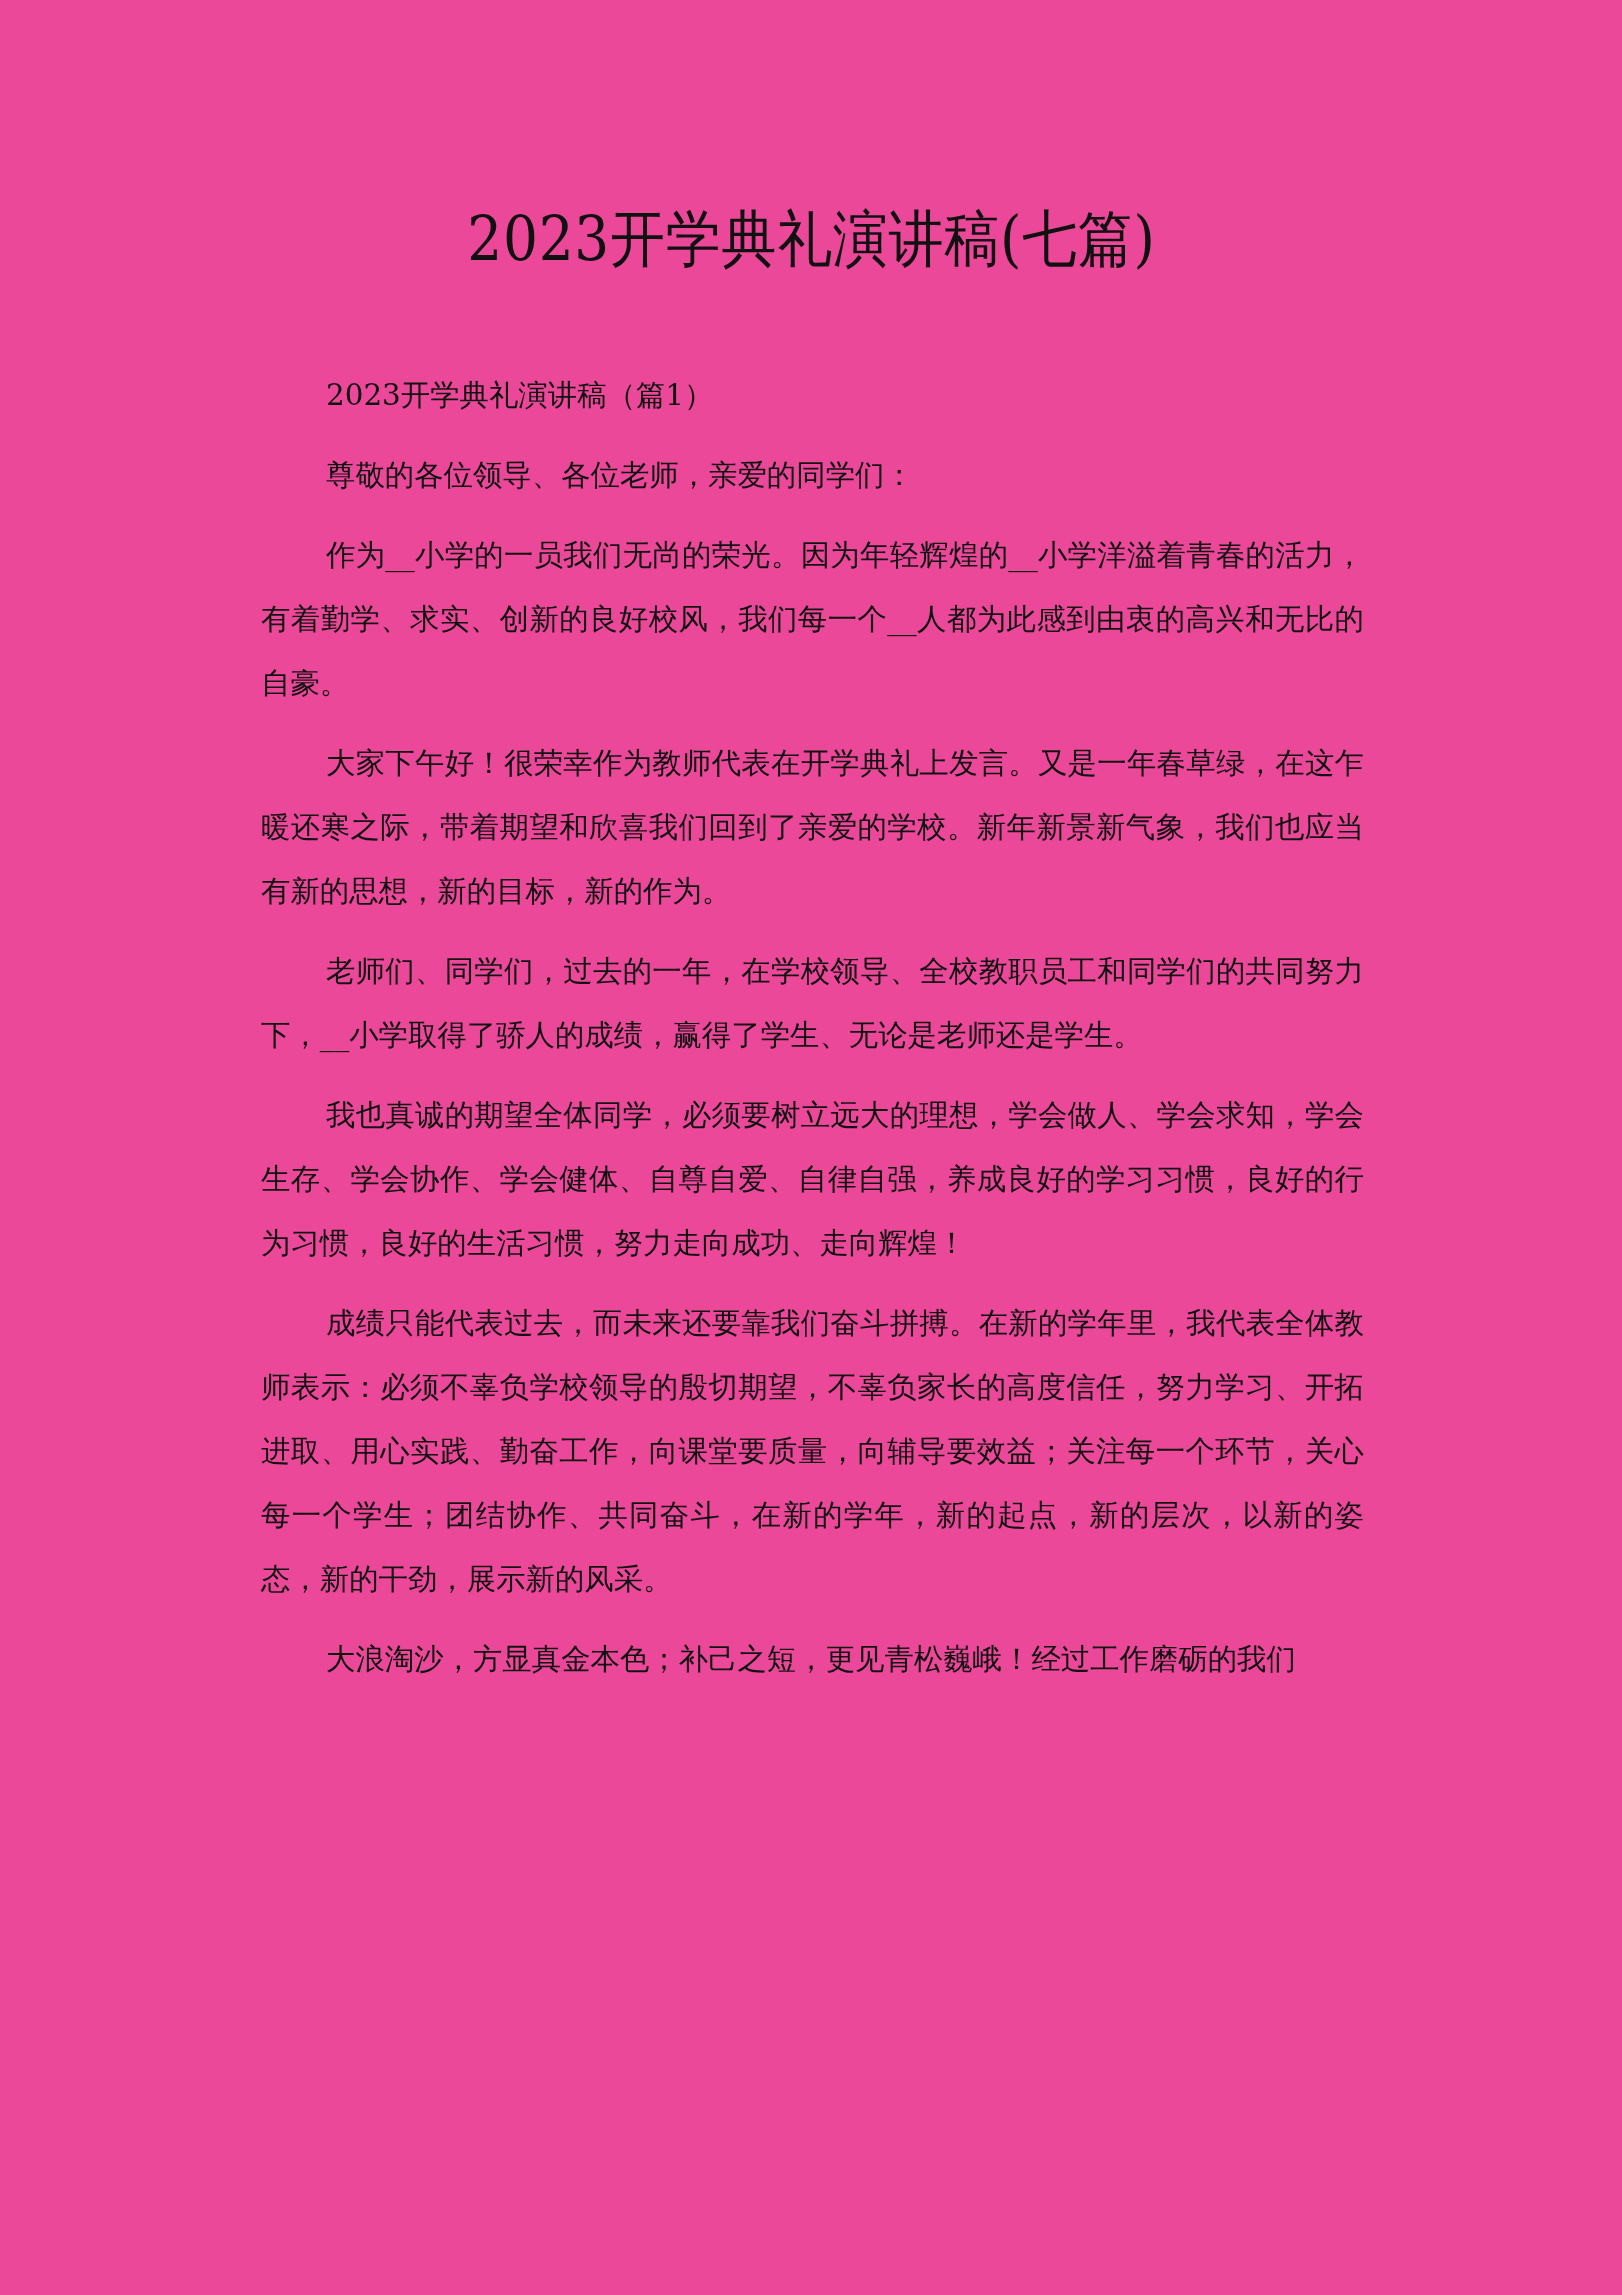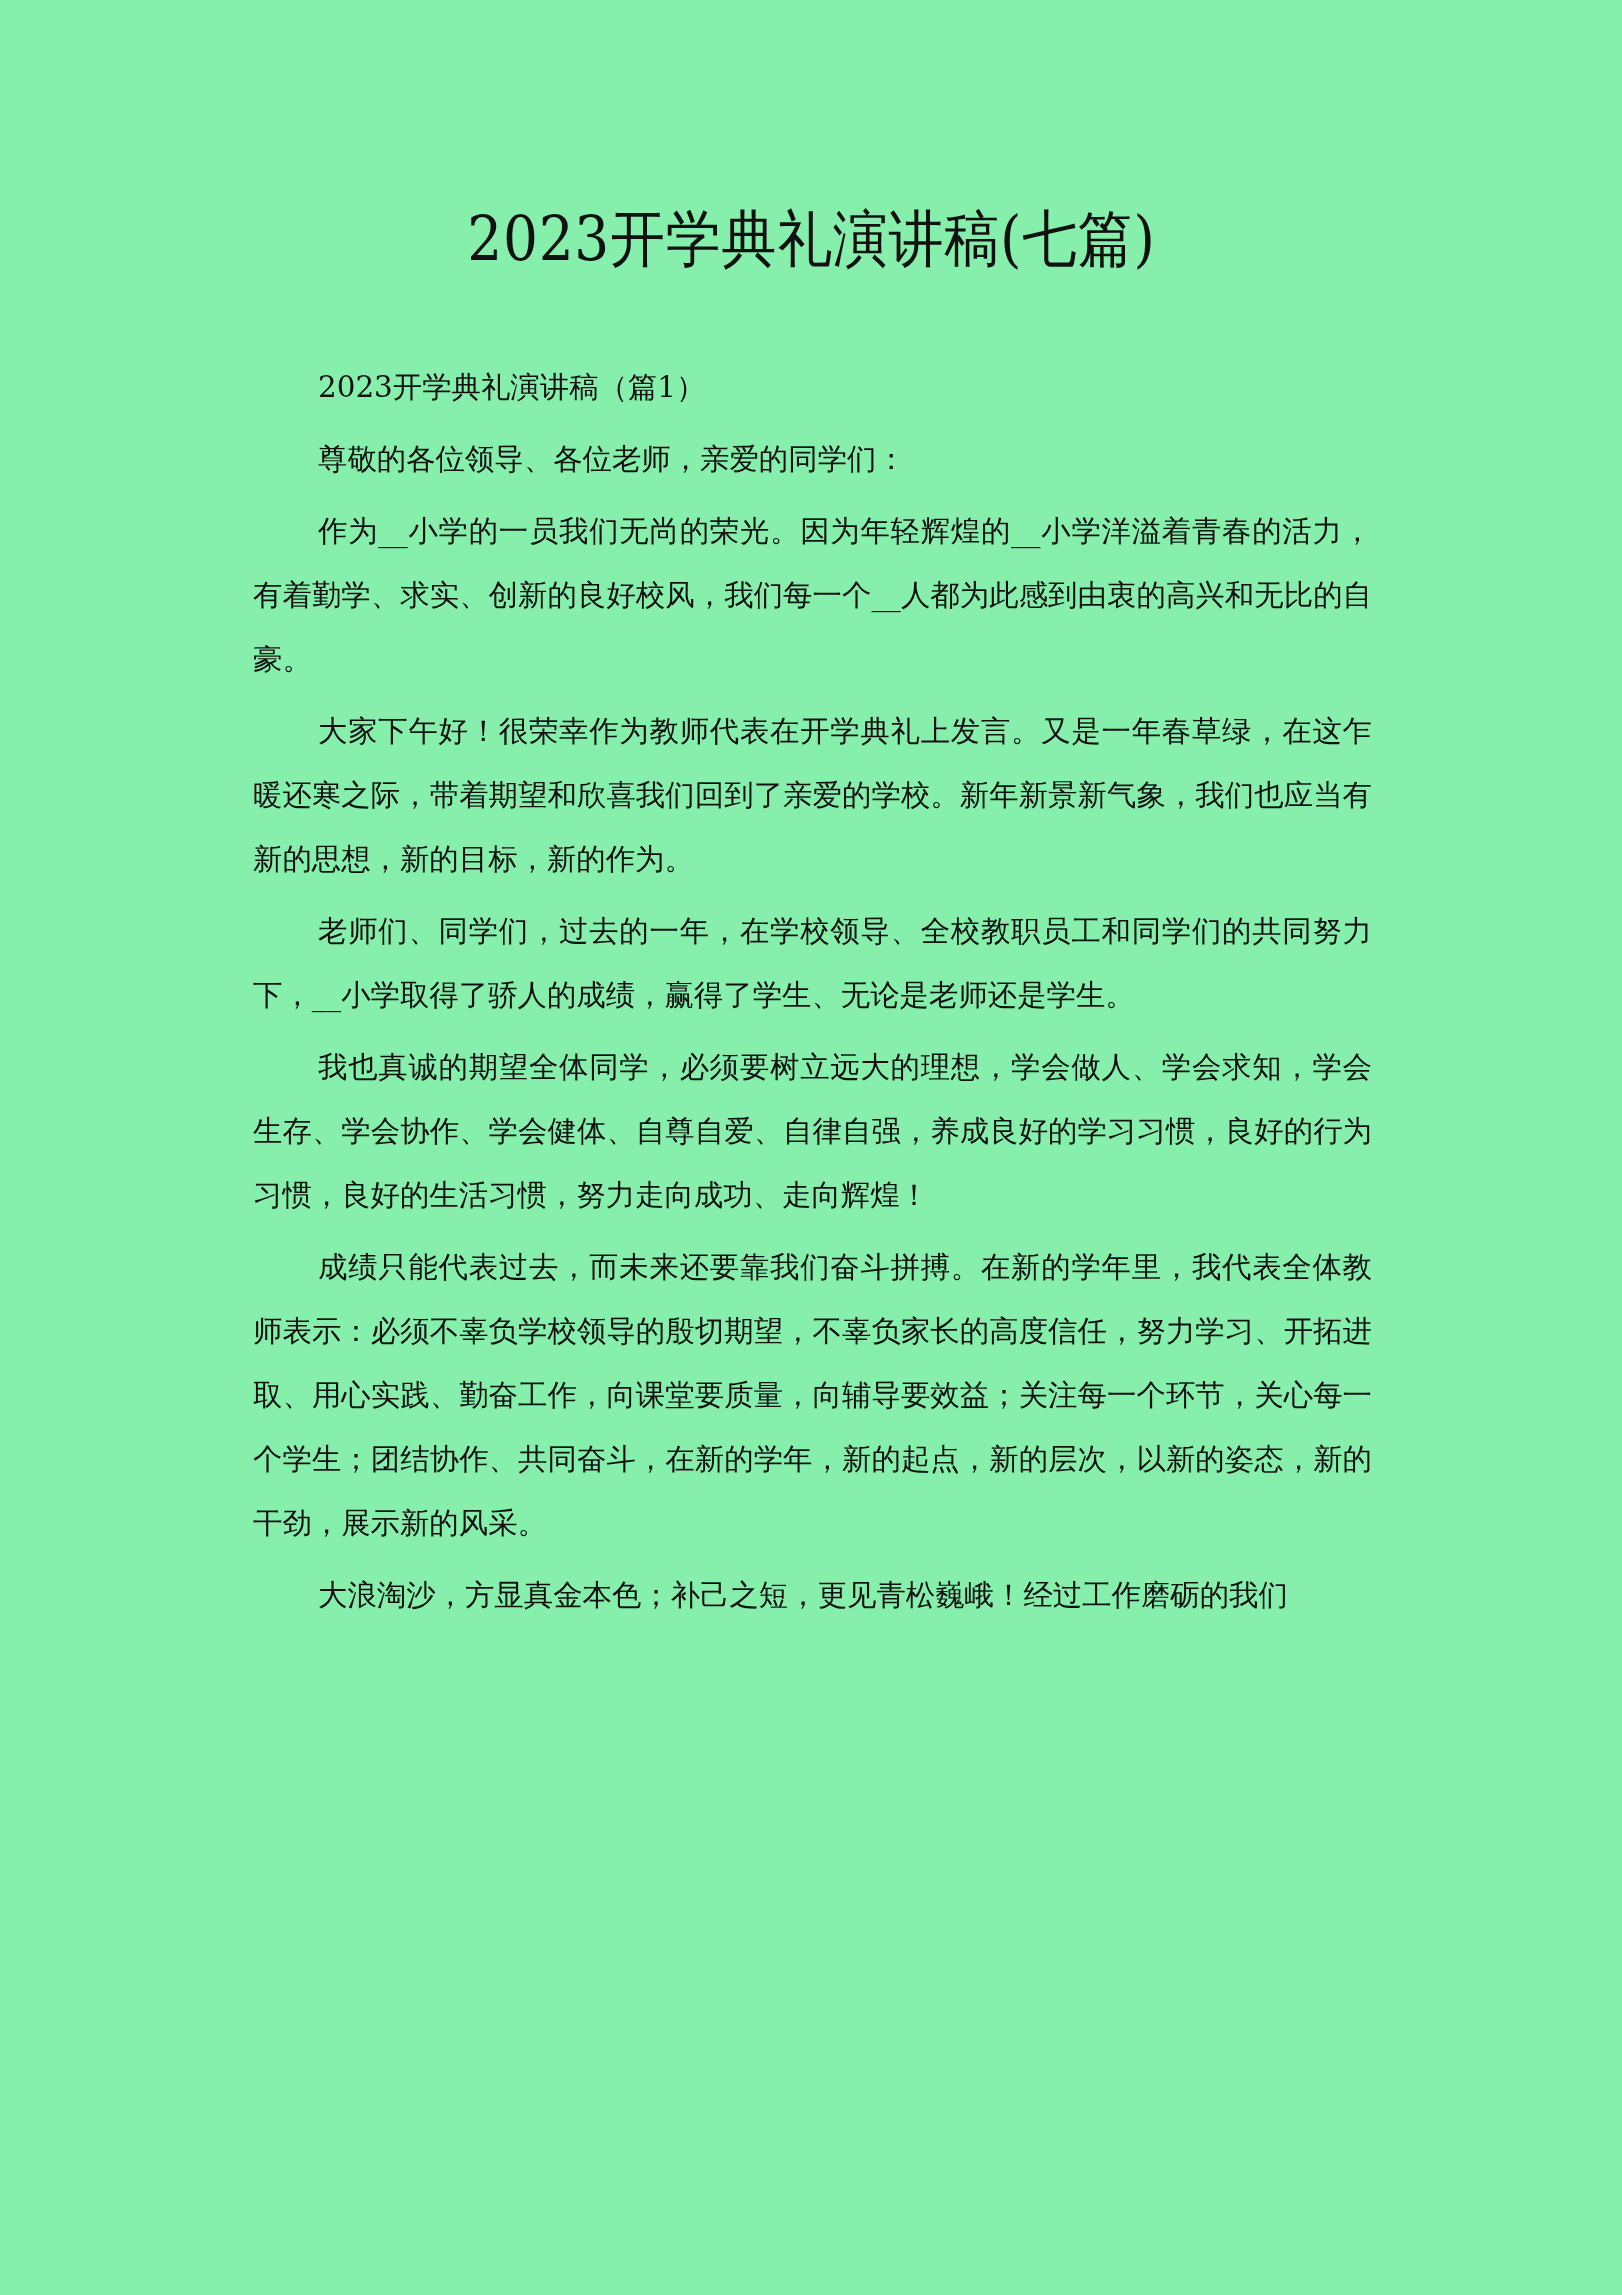--- a/index.html
+++ b/index.html
@@ -1,38 +1,38 @@
 <!DOCTYPE html>
 <html style="font-size:10.5px"><head>
 <meta charset="utf-8">
 <style>
   html, body { margin: 0; padding: 0; background: #ffffff; }
   body { width: 1623px; height: 2295px; position: relative; overflow: hidden; }
   .page {
     position: absolute; left: 0; top: 0; width: 1623px; height: 2295px;
-    background: #86efac;
+    background: #ec4899;
     font-family: "DejaVu Serif", "Liberation Serif", serif;
     color: #111111;
   }
   .title {
     position: absolute; left: 0; top: 200px; width: 1623px;
     text-align: center;
     font-size: 55px; line-height: 79px;
     letter-spacing: 0.7px;
     font-family: "DejaVu Serif", "Liberation Serif", serif;
     transform: scaleY(1.12);
   }
   .body {
     position: absolute; left: 245px; top: 347px; width: 1135px;
     font-size: 29.4px; line-height: 64px;
     text-align: justify;
     text-justify: inter-character;
     word-break: break-all;
   }
-  .body p { margin: 8px; text-indent: 65px; }
+  .body p { margin: 16px; text-indent: 65px; }
   .body p.heading { text-indent: 65px; }
 </style>
 </head>
 <body>
 
 <div class="page">
   <div class="title">2023开学典礼演讲稿(七篇)</div>
 
   <div class="body">
     <p class="heading">2023开学典礼演讲稿（篇1）</p>

